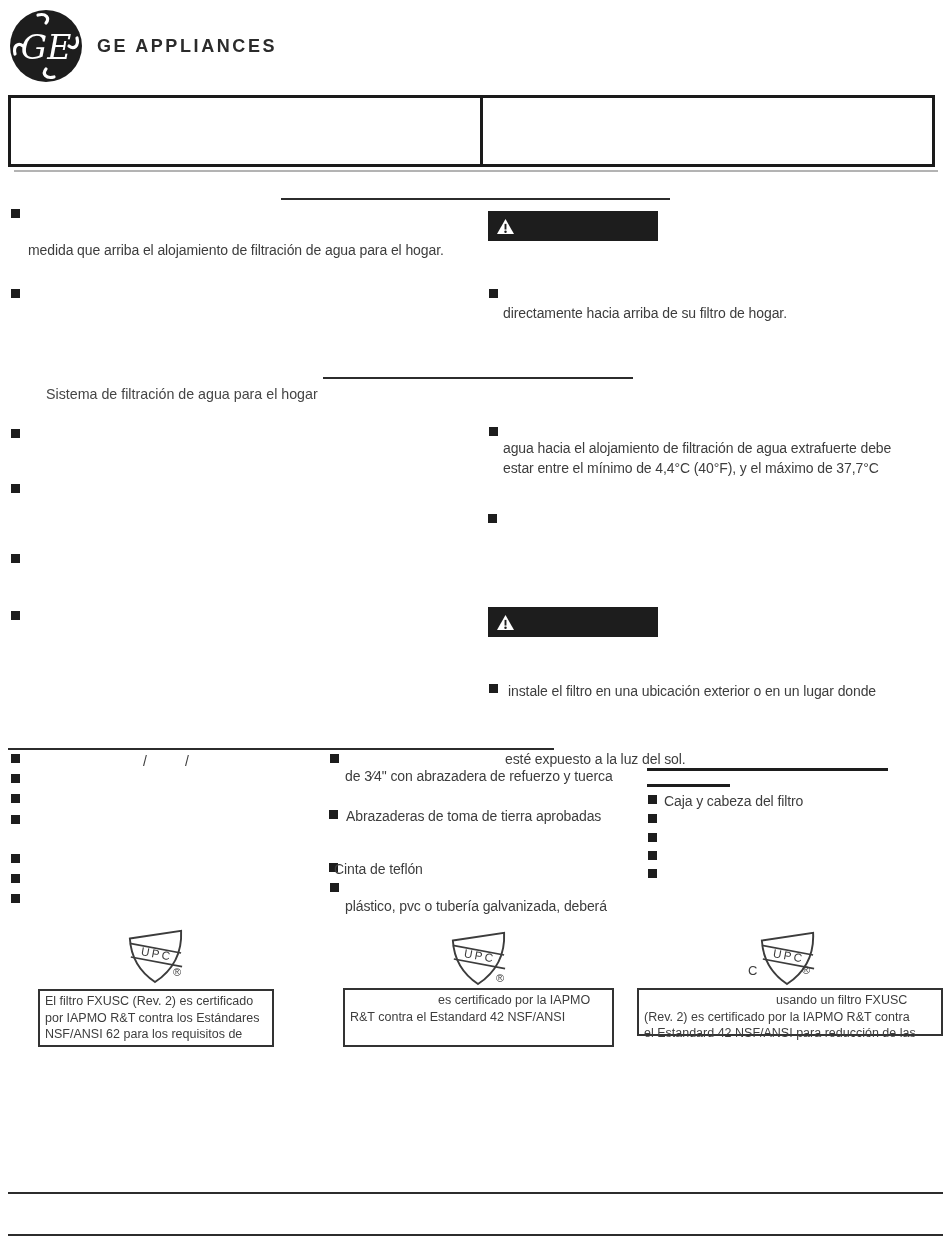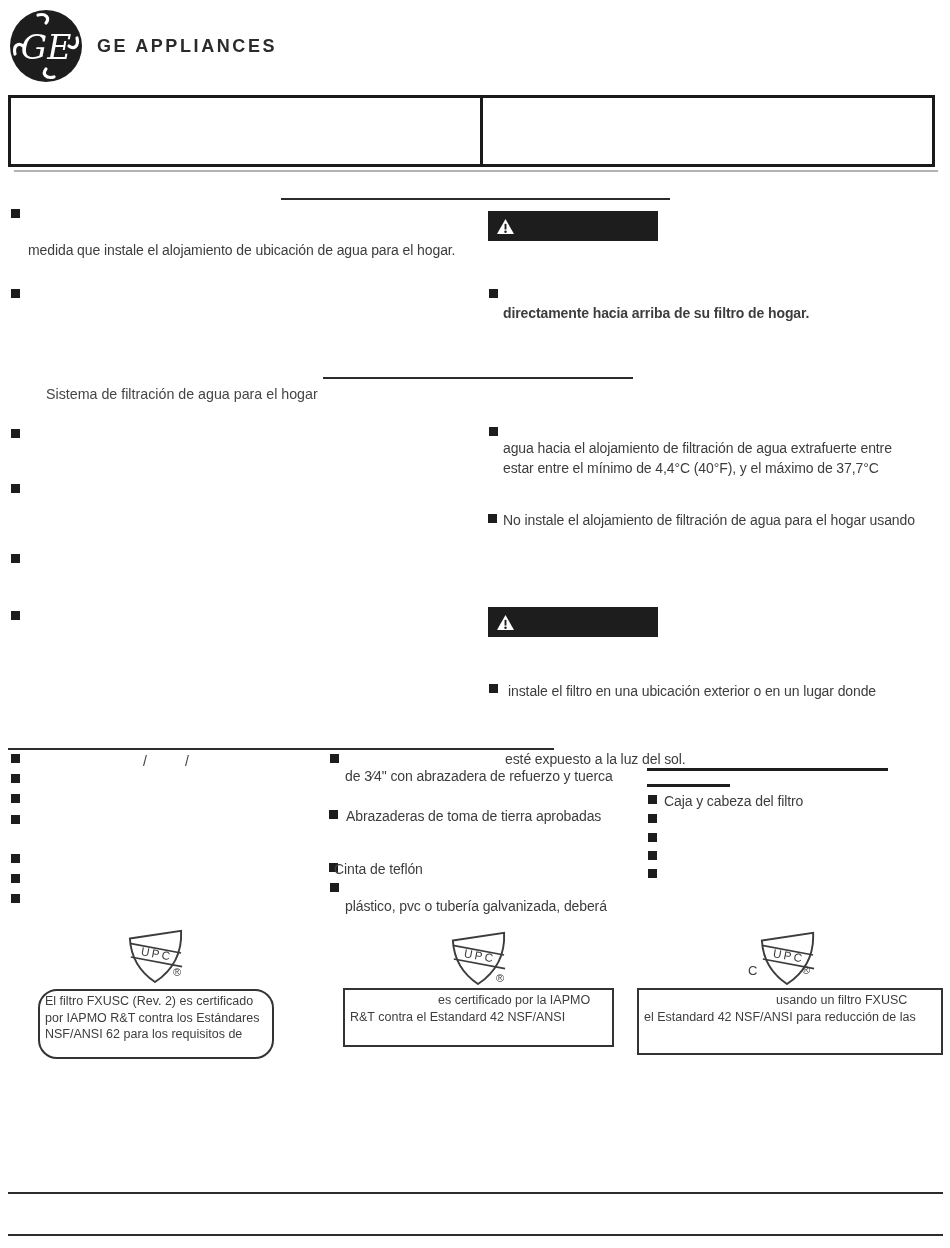--- a/index.html
+++ b/index.html
@@ -44,50 +44,49 @@
 
   <div class="topbox">
     <div class="topbox-divider"></div>
   </div>
   <div class="shadowline"></div>
 
   <div class="rule" style="left:281px;top:198px;width:389px;height:2px;"></div>
 
   <div class="bullet" style="left:11px;top:209px;"></div>
   <div class="txt" style="left:28px;top:240px;">
-    <div>medida que instale el alojamiento de ubicación de agua para el hogar.</div>
+    <div>medida que arriba el alojamiento de filtración de agua para el hogar.</div>
   </div>
   <div class="bullet" style="left:11px;top:289px;"></div>
 
   <div class="banner" style="top:211px;">
     <svg width="19" height="17" viewBox="0 0 20 18">
       <path d="M10 1 L19 17 L1 17 Z" fill="#ffffff"></path>
       <rect x="9" y="6.2" width="2" height="6" fill="#1d1d1d"></rect>
       <circle cx="10" cy="14.6" r="1.3" fill="#1d1d1d"></circle>
     </svg>
   </div>
   <div class="bullet" style="left:489px;top:289px;"></div>
-  <div class="txt" style="left:503px;top:303px;font-weight:bold;">directamente hacia arriba de su filtro de hogar.</div>
+  <div class="txt" style="left:503px;top:303px;">directamente hacia arriba de su filtro de hogar.</div>
 
   <div class="rule" style="left:323px;top:377px;width:310px;height:2px;"></div>
   <div class="subhead">Sistema de filtración de agua para el hogar</div>
 
   <div class="bullet" style="left:11px;top:429px;"></div>
   <div class="bullet" style="left:11px;top:484px;"></div>
   <div class="bullet" style="left:11px;top:554px;"></div>
   <div class="bullet" style="left:11px;top:611px;"></div>
 
   <div class="bullet" style="left:489px;top:427px;"></div>
   <div class="txt" style="left:503px;top:438px;">
-    <div>agua hacia el alojamiento de filtración de agua extrafuerte entre</div>
+    <div>agua hacia el alojamiento de filtración de agua extrafuerte debe</div>
     <div>estar entre el mínimo de 4,4°C (40°F), y el máximo de 37,7°C</div>
   </div>
 
   <div class="bullet" style="left:488px;top:514px;"></div>
-  <div class="txt" style="left:503px;top:510px;">No instale el alojamiento de filtración de agua para el hogar usando</div>
 
   <div class="banner" style="top:607px;">
     <svg width="19" height="17" viewBox="0 0 20 18">
       <path d="M10 1 L19 17 L1 17 Z" fill="#ffffff"></path>
       <rect x="9" y="6.2" width="2" height="6" fill="#1d1d1d"></rect>
       <circle cx="10" cy="14.6" r="1.3" fill="#1d1d1d"></circle>
     </svg>
   </div>
   <div class="bullet" style="left:489px;top:684px;"></div>
   <div class="txt" style="left:508px;top:681px;">instale el filtro en una ubicación exterior o en un lugar donde</div>
@@ -123,21 +122,21 @@
   <div class="bullet" style="left:648px;top:851px;"></div>
   <div class="bullet" style="left:648px;top:869px;"></div>
 
   <svg style="position:absolute;left:126px;top:925px;" width="58" height="60" viewBox="0 0 60 62">
     <path d="M4 14 L57 6 C58 26 51 45 30 59 C12 47 5 31 4 14 Z" fill="#ffffff" stroke="#3c3c3c" stroke-width="2"></path>
     <path d="M4 19 L57 29" stroke="#3c3c3c" stroke-width="1.7" fill="none"></path>
     <path d="M5 33 L58 43" stroke="#3c3c3c" stroke-width="1.7" fill="none"></path>
     <text transform="translate(15 31) rotate(10.5)" font-size="12" letter-spacing="2.5" fill="#3c3c3c">UPC</text>
   </svg>
   <span class="regmark" style="left:173px;top:966px;">®</span>
-  <div class="cert-box" style="left:38px;top:989px;width:236px;height:70px;border-radius:19px;">
+  <div class="cert-box" style="left:38px;top:989px;width:236px;height:58px;">
     <div>El filtro FXUSC (Rev. 2) es certificado</div>
     <div>por IAPMO R&amp;T contra los Estándares</div>
     <div>NSF/ANSI 62 para los requisitos de</div>
   </div>
 
   <svg style="position:absolute;left:449px;top:927px;" width="58" height="60" viewBox="0 0 60 62">
     <path d="M4 14 L57 6 C58 26 51 45 30 59 C12 47 5 31 4 14 Z" fill="#ffffff" stroke="#3c3c3c" stroke-width="2"></path>
     <path d="M4 19 L57 29" stroke="#3c3c3c" stroke-width="1.7" fill="none"></path>
     <path d="M5 33 L58 43" stroke="#3c3c3c" stroke-width="1.7" fill="none"></path>
     <text transform="translate(15 31) rotate(10.5)" font-size="12" letter-spacing="2.5" fill="#3c3c3c">UPC</text>
@@ -149,21 +148,22 @@
   </div>
 
   <svg style="position:absolute;left:758px;top:927px;" width="58" height="60" viewBox="0 0 60 62">
     <path d="M4 14 L57 6 C58 26 51 45 30 59 C12 47 5 31 4 14 Z" fill="#ffffff" stroke="#3c3c3c" stroke-width="2"></path>
     <path d="M4 19 L57 29" stroke="#3c3c3c" stroke-width="1.7" fill="none"></path>
     <path d="M5 33 L58 43" stroke="#3c3c3c" stroke-width="1.7" fill="none"></path>
     <text transform="translate(15 31) rotate(10.5)" font-size="12" letter-spacing="2.5" fill="#3c3c3c">UPC</text>
   </svg>
   <span class="cmark" style="left:748px;top:963px;">C</span>
   <span class="regmark" style="left:802px;top:964px;">®</span>
-  <div class="cert-box" style="left:637px;top:988px;width:306px;height:67px;">
+  <div class="cert-box" style="left:637px;top:988px;width:306px;height:48px;">
     <div style="padding-left:132px;">usando un filtro FXUSC</div>
+    <div>(Rev. 2) es certificado por la IAPMO R&amp;T contra</div>
     <div>el Estandard 42 NSF/ANSI para reducción de las</div>
   </div>
 
   <div class="rule" style="left:8px;top:1192px;width:935px;height:2px;"></div>
   <div class="rule" style="left:8px;top:1234px;width:935px;height:2px;"></div>
 
 </div>
 
 </body></html>

